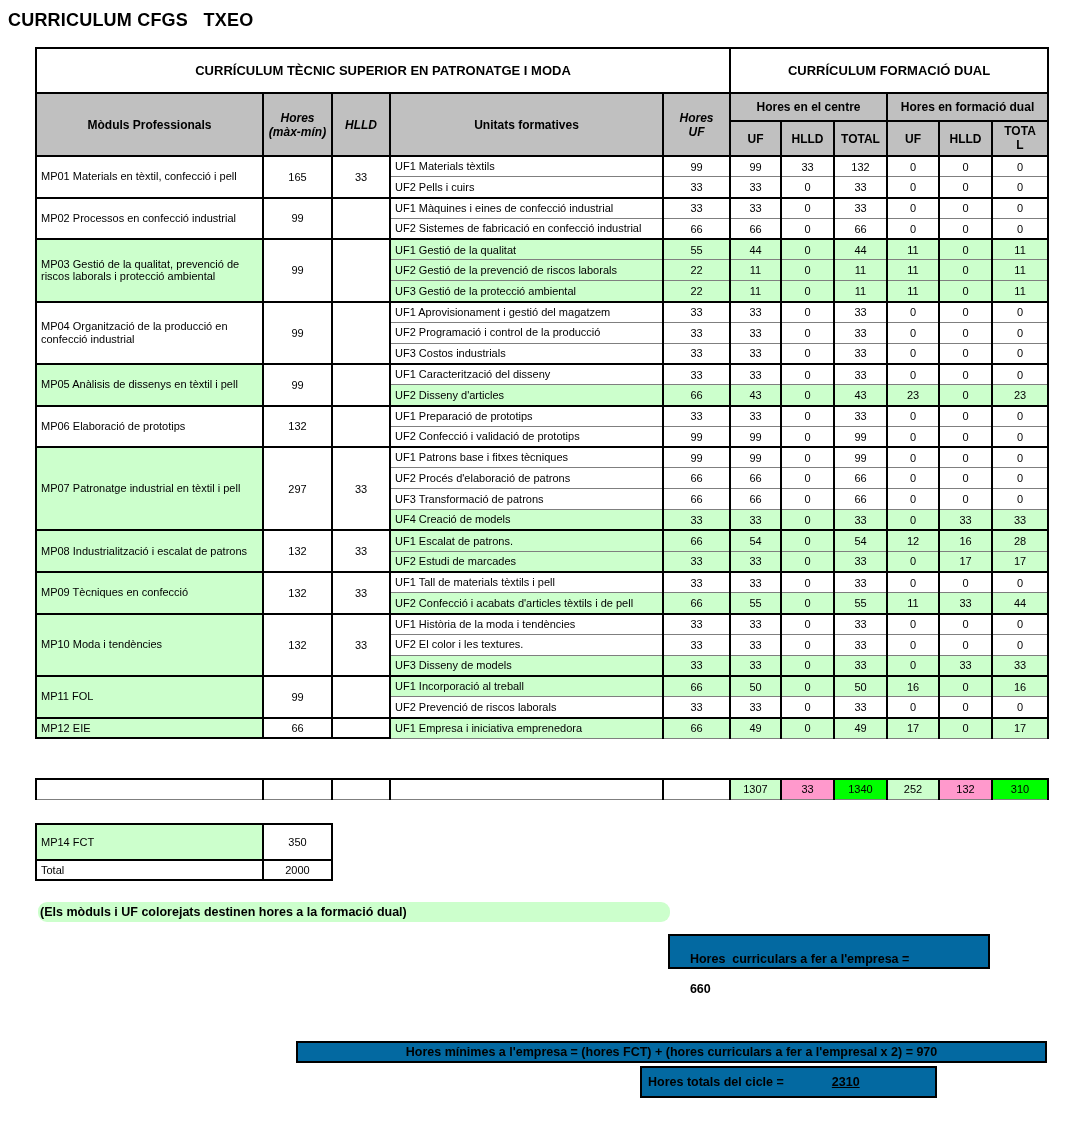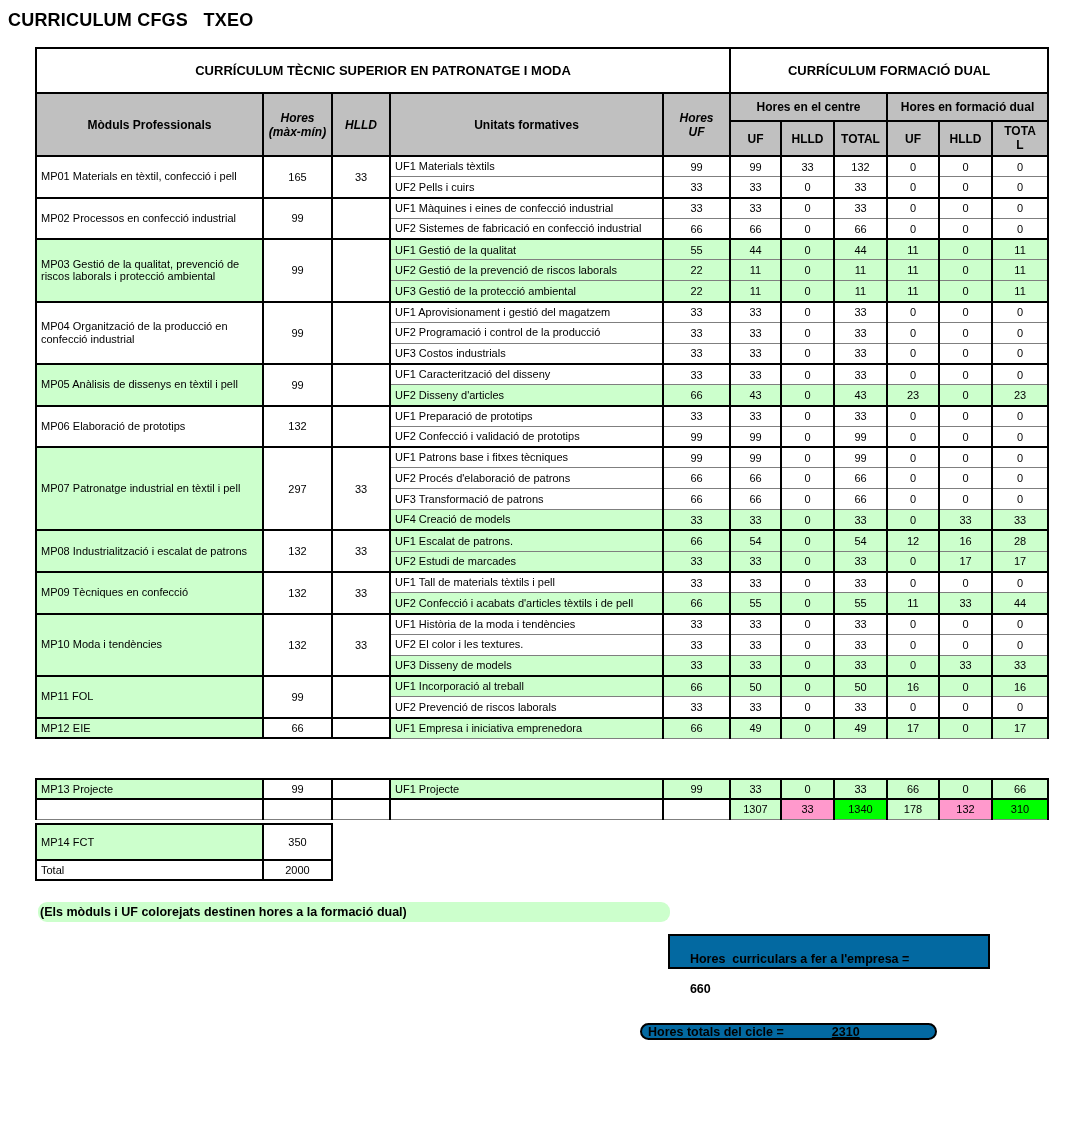--- a/index.html
+++ b/index.html
@@ -56,21 +56,21 @@
   
   .sumbox {
     position:absolute; border:2px solid #000; background:#0369a1;
     font-size:12.5px; font-weight:bold; display:flex; align-items:center;
     box-sizing:border-box;
   }
   #box-lectives { left:668px; top:944px; width:322px; height:24px; padding:0 14px 0 6px; }
   #box-lectives .val { margin-left:auto; }
   #box-curriculars { left:668px; top:934px; width:322px; height:35px; padding:1px 6px; display:block; line-height:15px; white-space:pre-wrap; }
   #box-minimes { left:296px; top:1041px; width:751px; height:22px; justify-content:center; }
-  #box-totals { left:640px; top:1023px; width:297px; height:17px; padding:0 6px;border-radius:11px; }
+  #box-totals { left:640px; top:1066px; width:297px; height:32px; padding:0 6px; }
   #box-totals .val { margin-left:48px;text-decoration:underline; }
 </style>
 </head>
 <body>
 
 <div id="page">
 
   <div id="page-title">CURRICULUM CFGS   TXEO</div>
 
   <table id="main-table" class="grid">
@@ -439,42 +439,29 @@
         <col style="width:67px">
         <col style="width:51px">
       <col style="width:53px">
         <col style="width:53px">
         <col style="width:52px">
       <col style="width:53px">
         <col style="width:56px">
     </colgroup>
     <tbody>
       <tr>
-        <td class="name g">MP13 Projecte</td>
-        <td class="num">99</td>
-        <td class="num"></td>
-        <td class="name g">UF1 Projecte</td>
-        <td class="num g">99</td>
-        <td class="num g">33</td>
-        <td class="num g">0</td>
-        <td class="num g">33</td>
-        <td class="num g">66</td>
-        <td class="num g">0</td>
-        <td class="num g">66</td>
-      </tr>
-      <tr>
         <td></td>
         <td></td>
         <td></td>
         <td></td>
         <td></td>
         <td class="num g">1307</td>
         <td class="num pink">33</td>
         <td class="num bright">1340</td>
-        <td class="num g">178</td>
+        <td class="num g">252</td>
         <td class="num pink">132</td>
         <td class="num bright">310</td>
       </tr>
     </tbody>
   </table>
 
   <table id="mp14-table" class="grid">
     <colgroup>
         <col style="width:227px">
         <col style="width:69px">
@@ -496,19 +483,22 @@
   <div id="box-lectives" class="sumbox">
     <span>Hores lectives al centre =</span>
     <span class="val">1340</span>
   </div>
 
   <div id="box-curriculars" class="sumbox">
     <span>Hores  curriculars a fer a l'empresa =</span><br>
     <span class="val">660</span>
   </div>
 
+  <div id="box-minimes" class="sumbox">
+    <span>Hores mínimes a l'empresa = (hores FCT) + (hores curriculars a fer a l'empresal x 2) = 970</span>
+  </div>
 
   <div id="box-totals" class="sumbox">
     <span>Hores totals del cicle =</span>
     <span class="val">2310</span>
   </div>
 
 </div>
 
 </body></html>

